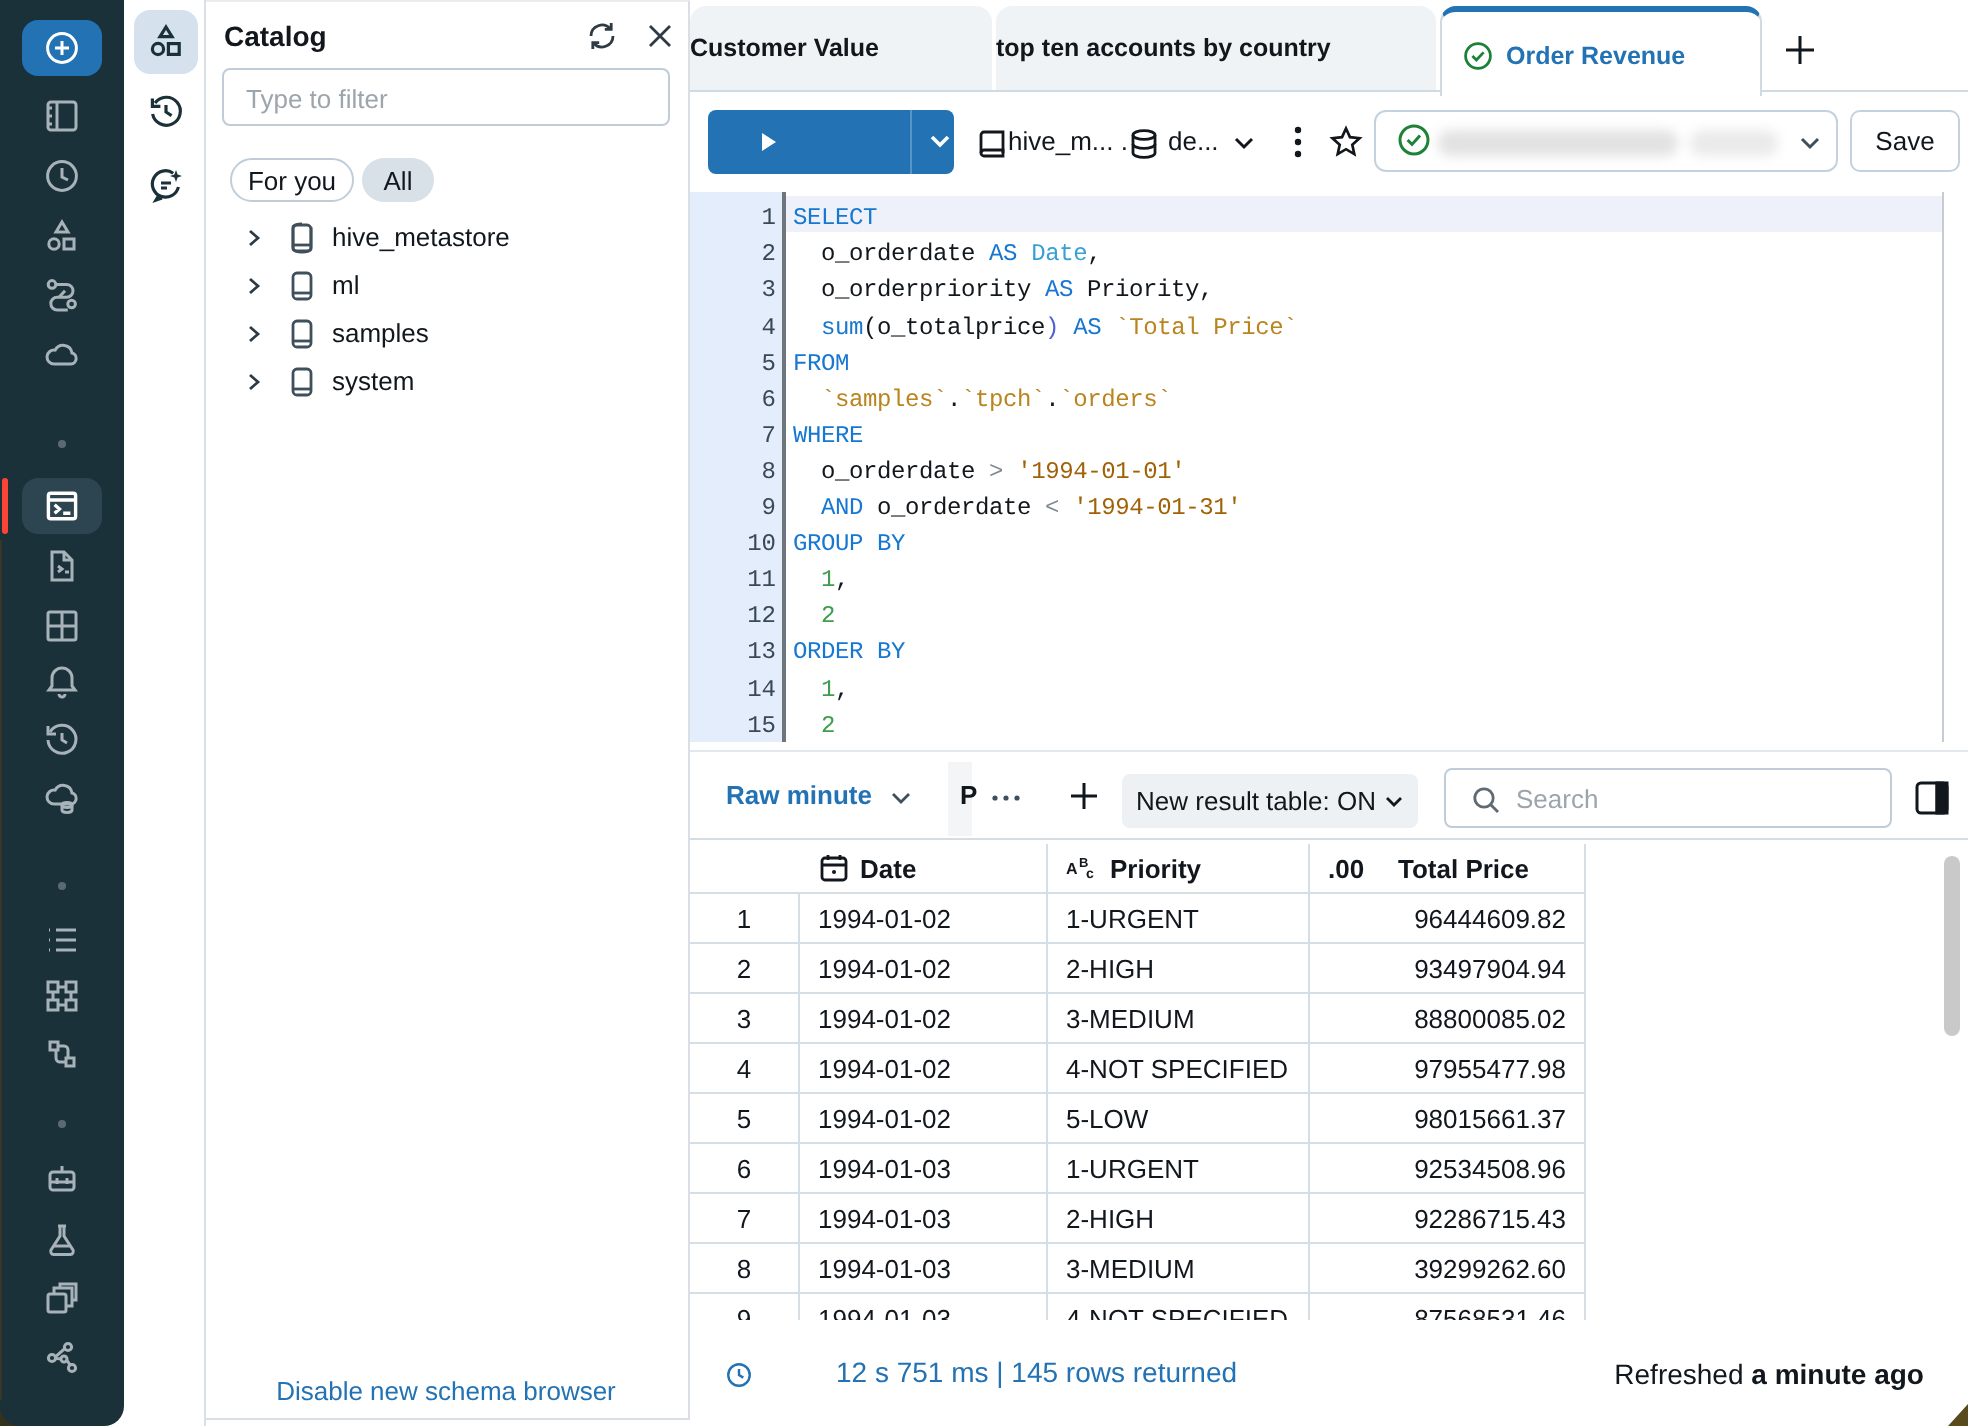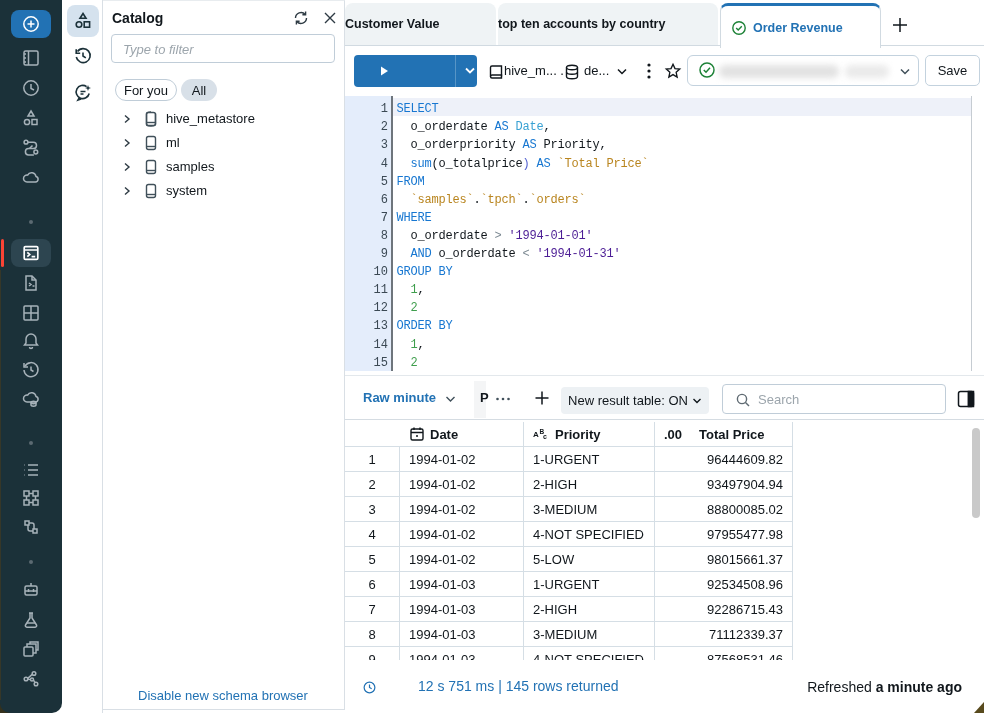--- a/index.html
+++ b/index.html
@@ -22,21 +22,21 @@
 #rail { left:62px; top:0; width:41px; height:713px; background:#fff; border-right:1px solid #D9DFE5; }
 #railsel { position:absolute; left:5px; top:5px; width:32px; height:32px; background:#D5E2EE; border-radius:8px; }
 #rail svg { position:absolute; left:11px; width:20px; height:20px; }
 
 
 #catalog { left:103px; top:0; width:242px; height:710px; background:#fff; border-right:1px solid #D9DFE5; border-bottom:1px solid #D9DFE5; border-top:1px solid #E8ECEF; }
 #cat-title { position:absolute; left:9px; top:9px; font-size:14px; font-weight:700; color:#11171C; }
 #cat-refresh { position:absolute; left:189px; top:8px; width:18px; height:18px; }
 #cat-close { position:absolute; left:218px; top:8px; width:18px; height:18px; }
 #cat-input { position:absolute; left:8px; top:33px; width:224px; height:29px; border:1px solid #C0CDD8; border-radius:4px; }
-#cat-input span { position:absolute; left:11px; top:7px; font-size:13px; color:#9CA5AC;font-style:italic; }
+#cat-input span { position:absolute; left:11px; top:7px; font-size:13px; color:#9CA5AC; }
 .pill { position:absolute; top:78px; height:22px; border-radius:11px; font-size:13px; color:#11171C; display:flex; align-items:center; justify-content:center; }
 #pill-foryou { left:12px; width:62px; border:1px solid #C0CDD8; background:#fff; }
 #pill-all { left:78px; width:36px; background:#D8E0E8; }
 .tree-row { position:absolute; left:0; width:242px; height:24px; }
 .tree-row .chev { position:absolute; left:19px; top:7px; }
 .tree-row svg.db { position:absolute; left:39px; top:3px; }
 .tree-row .lbl { position:absolute; left:63px; top:4px; font-size:13px; color:#11171C; }
 #cat-foot { position:absolute; left:0; top:687px; width:240px; text-align:center; font-size:13px; color:#2272B4; }
 
 
@@ -65,21 +65,21 @@
 
 
 #editor { position:absolute; left:0; top:96px; width:639px; height:275px; background:#fff; font-family:"Liberation Mono", monospace; font-size:12px; overflow:hidden; }
 #gutter { position:absolute; left:0; top:0; width:46px; height:275px; background:#E4EDFB; }
 #gutterline { position:absolute; left:46px; top:0; width:2px; height:275px; background:#6E757C; }
 #hl1 { position:absolute; left:48px; top:2.2px; width:579px; height:18.2px; background:#EEF1F9; }
 #lines { position:absolute; left:0; top:4.3px; width:639px; }
 .cl { position:relative; height:18.1px; line-height:18.1px; white-space:pre; }
 .cl .num { position:absolute; left:0; width:43px; text-align:right; color:#3B4954; }
 .cl .code { position:absolute; left:51.5px; letter-spacing:-0.2px; }
-.k { color:#1777D1; } .t { color:#38A1D3; } .s { color:#4c1d95;text-align:right; }
+.k { color:#1777D1; } .t { color:#38A1D3; } .s { color:#a16207;text-align:right; }
 .n { color:#3F9E4D; } .b { color:#B9851F; } .o { color:#7D8A93; } .p { color:#5261D0; }
 #edline { position:absolute; left:626px; top:0; width:1px; height:275px; background:#C6CCD2; }
 
 
 #restb { position:absolute; left:0; top:375px; width:639px; height:45px; background:#fff; border-top:1px solid #E3E8EC; border-bottom:1px solid #D5DCE2; }
 #rawres { position:absolute; left:18px; top:14px; font-size:13px; font-weight:600; color:#2272B4; }
 #ptab { position:absolute; left:129px; top:5px; width:12px; height:37px; background:#F4F5F6; }
 #ptab span { position:absolute; left:6px; top:9px; font-size:13px; font-weight:600; color:#11171C; }
 #ntpill { position:absolute; left:216px; top:11px; width:148px; height:27px; background:#EDF1F4; border-radius:4px; font-size:13px; color:#11171C; display:flex; align-items:center; justify-content:center; }
 #ressearch { position:absolute; left:377px; top:8px; width:224px; height:30px; border:1px solid #C0CDD8; border-radius:4px; }
@@ -453,21 +453,21 @@
     <div class="tr" style="top:175px">
         <span class="c0">7</span>
         <span class="c1">1994-01-03</span>
         <span class="c2">2-HIGH</span>
         <span class="c3">92286715.43</span>
       </div>
     <div class="tr" style="top:200px">
         <span class="c0">8</span>
         <span class="c1">1994-01-03</span>
         <span class="c2">3-MEDIUM</span>
-        <span class="c3">71112339.37</span>
+        <span class="c3">39299262.60</span>
       </div>
     <div class="tr" style="top:225px">
         <span class="c0">9</span>
         <span class="c1">1994-01-03</span>
         <span class="c2">4-NOT SPECIFIED</span>
         <span class="c3">87568531.46</span>
       </div>
     <div id="vscroll"></div>
   </div>
 

